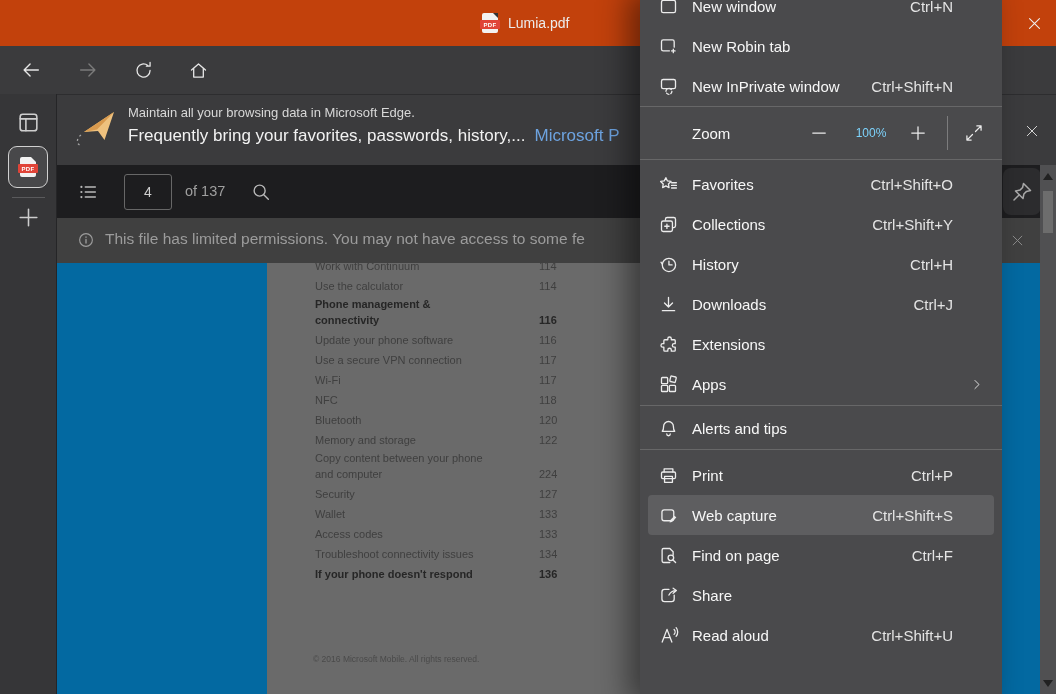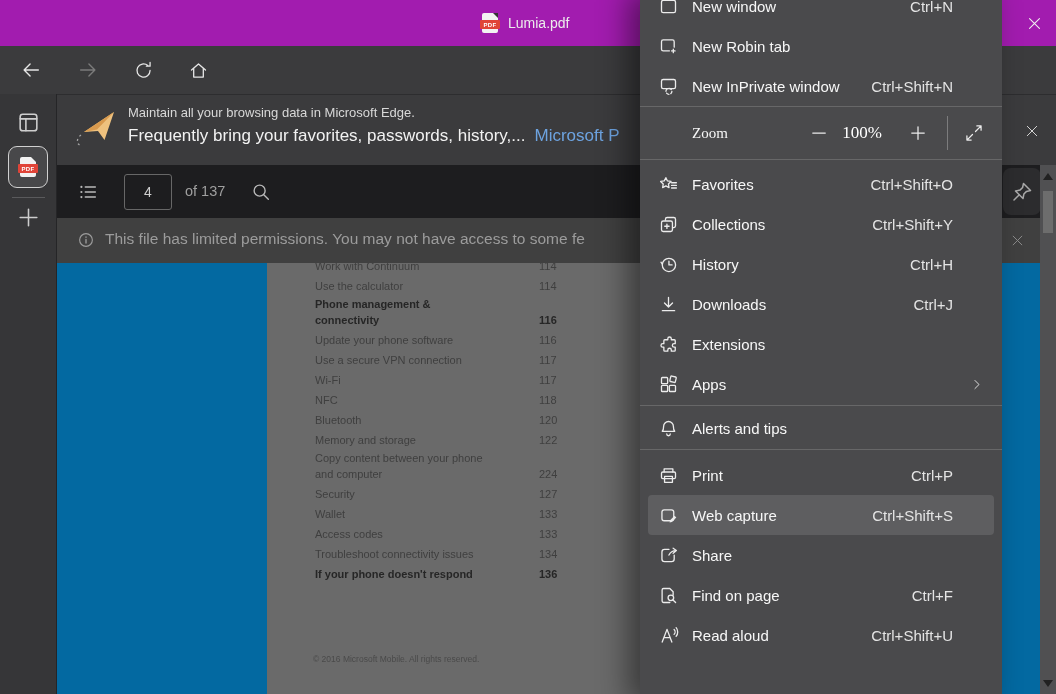--- a/index.html
+++ b/index.html
@@ -3,21 +3,21 @@
 <meta charset="utf-8">
 <style>
   html,body{margin:0;padding:0;background:#000;}
   #app{position:relative;width:1056px;height:694px;overflow:hidden;
        background:#151515;font-family:"Liberation Sans",sans-serif;
        -webkit-font-smoothing:antialiased;color:#f2f2f2;}
   #app *{box-sizing:border-box;}
   svg.ic{fill:none;stroke:currentColor;stroke-width:1.5;stroke-linecap:round;stroke-linejoin:round;display:block;}
 
   
-  #titlebar{position:absolute;left:0;top:0;width:1056px;height:46px;background:#a21caf;}
+  #titlebar{position:absolute;left:0;top:0;width:1056px;height:46px;background:#c2410c;}
   #tab{position:absolute;left:472px;top:6px;height:34px;display:flex;align-items:center;gap:10px;padding:0 10px;border-radius:6px;}
   #tab-title{font-size:14px;color:#ececec;}
   .winbtn{position:absolute;width:30px;height:30px;display:flex;align-items:center;justify-content:center;color:#f0f0f0;cursor:default;}
   #win-close{left:1019px;top:8px;}
 
   
   #navbar{position:absolute;left:0;top:46px;width:1056px;height:48px;background:#3b3b3d;}
   .navbtn{position:absolute;top:10px;width:28px;height:28px;display:flex;align-items:center;justify-content:center;color:#e6e6e6;border-radius:4px;}
   .navbtn.disabled{color:#7b7b7b;}
   #addressbar{position:absolute;left:230px;top:6px;width:470px;height:36px;border-radius:18px;background:#29292b;display:flex;align-items:center;padding-left:52px;overflow:hidden;white-space:nowrap;}
@@ -78,25 +78,25 @@
   #menu{position:absolute;left:640px;top:-14px;width:362px;height:712px;background:#4a4a4c;
         box-shadow:-12px 6px 28px rgba(0,0,0,.45);z-index:50;display:flex;flex-direction:column;}
   .msep{height:1px;background:rgba(255,255,255,.16);flex:none;}
   .msp{flex:none;} .h1{height:1px;} .h2{height:2px;} .h4{height:4px;} .h5{height:5px;}
   .menu-row{position:relative;display:flex;align-items:center;height:40px;padding:0 49px 0 16px;flex:none;}
   .menu-row .mi{width:24px;height:24px;margin-right:12px;color:#ececec;display:flex;align-items:center;justify-content:center;flex:none;}
   .menu-row .mlabel{font-size:15px;color:#f7f7f7;white-space:nowrap;}
   .menu-row .mshort{margin-left:auto;font-size:15px;color:#e4e4e4;white-space:nowrap;}
   .menu-row .chev{position:absolute;right:18px;color:#e4e4e4;}
   .menu-row.hl{margin:0 8px;padding:0 41px 0 8px;border-radius:4px;background:#5e5e60;}
-  #zoom-row{position:relative;height:52px;flex:none;display:flex;align-items:center;font-family:Liberation Serif, serif;}
+  #zoom-row{position:relative;height:52px;flex:none;display:flex;align-items:center;}
   #zoom-label{position:absolute;left:52px;font-size:15px;color:#f7f7f7;}
   .zbtn{position:absolute;top:13px;width:28px;height:26px;display:flex;align-items:center;justify-content:center;color:#ececec;}
   #zoom-minus{left:165px;} #zoom-plus{left:264px;}
-  #zoom-value{position:absolute;left:192px;top:0;width:60px;height:52px;display:flex;align-items:center;justify-content:center;font-size:17px;color:#ffffff;}
+  #zoom-value{position:absolute;left:201px;top:0;width:60px;height:52px;display:flex;align-items:center;justify-content:center;font-size:12px;color:#7dd3fc;}
   #zoom-divider{position:absolute;left:307px;top:9px;width:1px;height:34px;background:rgba(255,255,255,.28);}
   #zoom-full{left:320px;}
 
   
   .pdficon{position:relative;width:16px;height:20px;background:#f2f2f2;border-radius:2px;flex:none;}
   .pdficon .fold{position:absolute;right:0;top:0;width:0;height:0;border-top:5px solid #333335;border-left:5px solid transparent;}
   .pdficon .band{position:absolute;left:-2px;right:-2px;top:7px;height:9px;background:#e04438;border-radius:1px;color:#fff;font-size:6px;font-weight:bold;display:flex;align-items:center;justify-content:center;letter-spacing:.4px;}
 </style>
 </head>
 <body>
@@ -493,40 +493,40 @@
               <rect x="4.5" y="5.5" width="13.5" height="12.5" rx="2.6"></rect>
               <path d="M13.8 17.3l5.1-5.1 2 2-5.1 5.1-2.6.6z" fill="#ececec" stroke="none"></path>
             </svg>
           </span>
           <span class="mlabel">Web capture</span>
           <span class="mshort">Ctrl+Shift+S</span>
         </div>
         <div class="menu-row">
           <span class="mi">
             <svg class="ic" width="21" height="21" viewBox="0 0 24 24">
-              <path d="M12.5 5H7.5a3 3 0 00-3 3v8a3 3 0 003 3h8a3 3 0 003-3v-4.5"></path>
-              <path d="M12.5 11.5c2-4 5.3-5 8-5M17.3 3.6L21 6.4l-3.7 3"></path>
-            </svg>
-          </span>
-          <span class="mlabel">Share</span>
-        </div>
-        <div class="menu-row">
-          <span class="mi">
-            <svg class="ic" width="21" height="21" viewBox="0 0 24 24">
               <path d="M13.5 20H6.3a1.6 1.6 0 01-1.6-1.6V5.6A1.6 1.6 0 016.3 4h7.2l3.8 3.8v3.7"></path>
               <circle cx="14.7" cy="14.7" r="3.2"></circle>
               <path d="M17.1 17.1l3 3"></path>
             </svg>
           </span>
           <span class="mlabel">Find on page</span>
           <span class="mshort">Ctrl+F</span>
         </div>
         <div class="menu-row">
           <span class="mi">
             <svg class="ic" width="21" height="21" viewBox="0 0 24 24">
+              <path d="M12.5 5H7.5a3 3 0 00-3 3v8a3 3 0 003 3h8a3 3 0 003-3v-4.5"></path>
+              <path d="M12.5 11.5c2-4 5.3-5 8-5M17.3 3.6L21 6.4l-3.7 3"></path>
+            </svg>
+          </span>
+          <span class="mlabel">Share</span>
+        </div>
+        <div class="menu-row">
+          <span class="mi">
+            <svg class="ic" width="21" height="21" viewBox="0 0 24 24">
               <path d="M4.8 19.5L10.3 5l5.5 14.5M6.8 14.5h7"></path>
               <path d="M18.4 5.2c1.5 1.5 1.5 4 0 5.5M20.7 3c2.4 2.6 2.4 7.3 0 9.9"></path>
             </svg>
           </span>
           <span class="mlabel">Read aloud</span>
           <span class="mshort">Ctrl+Shift+U</span>
         </div>
       </div>
   </div>
 

